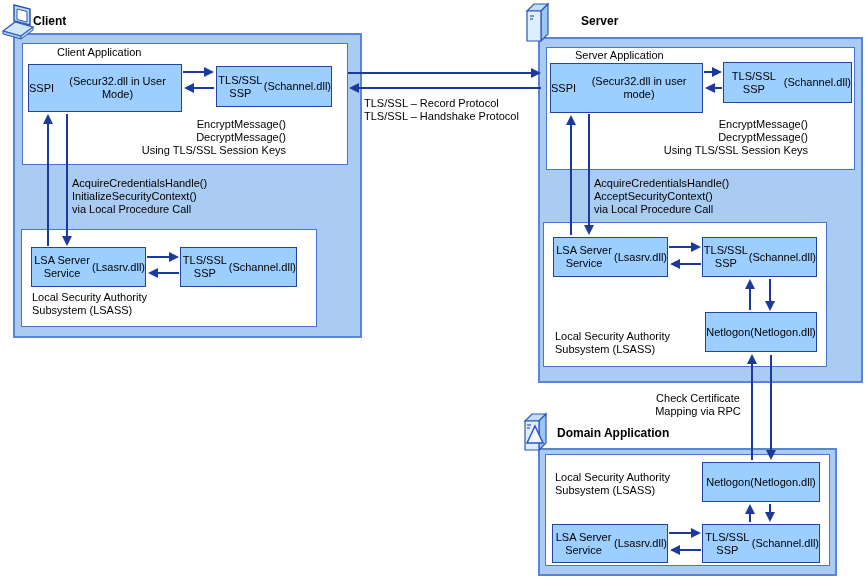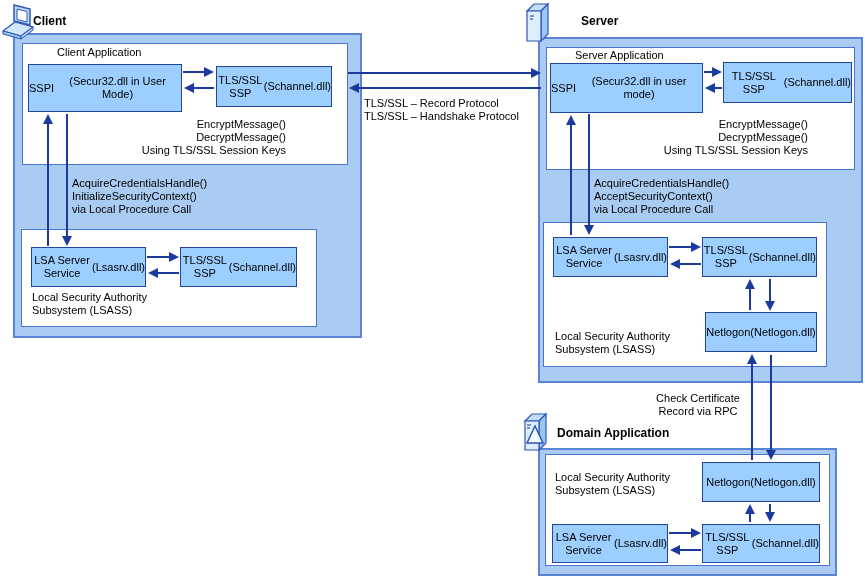--- a/index.html
+++ b/index.html
@@ -144,21 +144,21 @@
     <span>(Netlogon.dll)</span>
   </div>
 
   <div class="lbl" style="left:555px; top:330px;">
     <div>Local Security Authority</div>
     <div>Subsystem (LSASS)</div>
   </div>
 
   <div class="lbl center" style="left:640px; top:392px; width:116px;">
     <div>Check Certificate</div>
-    <div>Record via RPC</div>
+    <div>Mapping via RPC</div>
   </div>
 
   <div class="obox" style="left:538px; top:448px; width:299px; height:128px;"></div>
 
   <div class="icon" style="left:522px; top:412px;">
     <svg width="30" height="40" viewBox="0 0 30 40">
       <polygon points="3,9 10,2 24,2 17,9" fill="#c2dff8" stroke="#2e55b8" stroke-width="1.2"></polygon>
       <polygon points="17,9 24,2 24,31 17,38" fill="#9ac6f1" stroke="#2e55b8" stroke-width="1.2"></polygon>
       <polygon points="3,9 17,9 17,38 3,38" fill="#ddeefe" stroke="#2e55b8" stroke-width="1.2"></polygon>
       <line x1="5" y1="13" x2="9" y2="13" stroke="#2e55b8" stroke-width="1.2"></line>

